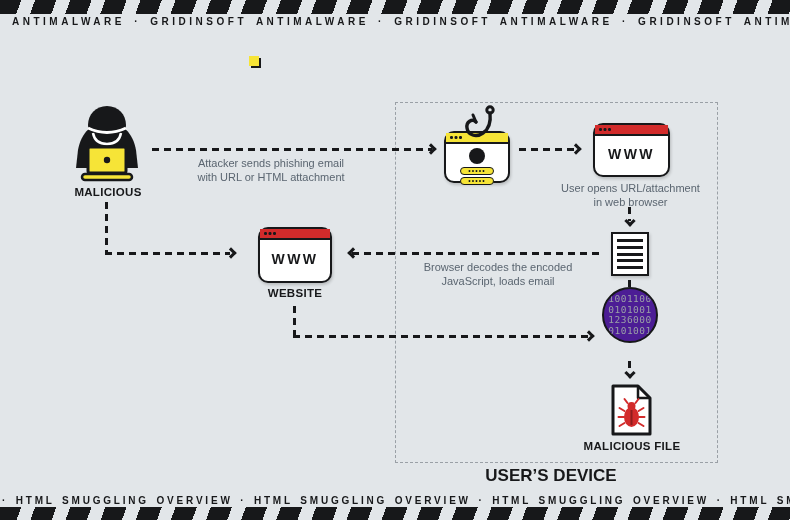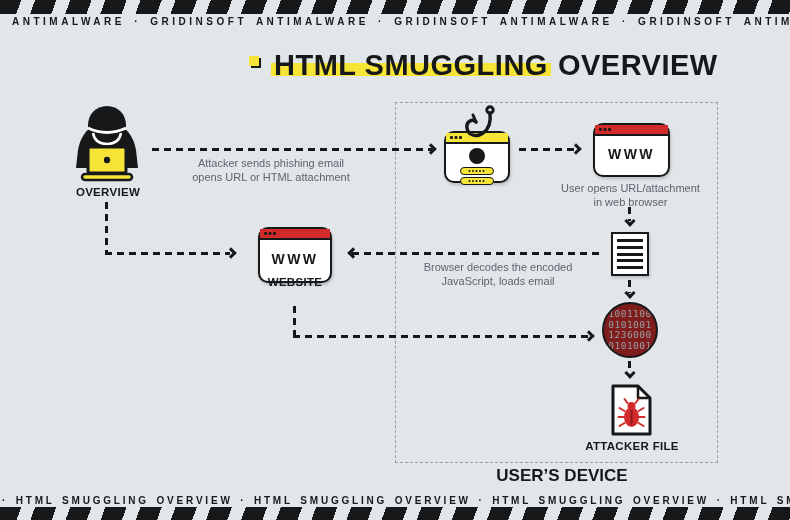--- a/index.html
+++ b/index.html
@@ -18,26 +18,26 @@
   #banner-bottom{top:495px;left:2px;width:788px;font-size:10px;letter-spacing:2.8px;word-spacing:2px}
 
   
   #title-bullet{position:absolute;left:249px;top:56px;width:10px;height:10px;background:#f6e437;box-shadow:2px 2px 0 #17181a}
   #title{position:absolute;left:271px;top:49px;font-size:29px;font-weight:bold;color:#17181a;letter-spacing:.5px;white-space:nowrap}
   #title .hl{background:linear-gradient(#f6e437,#f6e437) no-repeat 0 74%/100% 13px;padding:0 3px}
   #title .rest{margin-left:7px}
 
   
   #users-device-box{position:absolute;left:395px;top:102px;width:323px;height:361px;border:1.5px dashed #9aa0a6}
-  #users-device-label{position:absolute;left:401px;top:466px;width:322px;text-align:center;font-weight:bold;font-size:17px;color:#17181a}
+  #users-device-label{position:absolute;left:390px;top:466px;width:322px;text-align:center;font-weight:bold;font-size:17px;color:#17181a}
 
   
   .node-label{position:absolute;font-weight:bold;font-size:11.5px;color:#17181a;text-align:center;letter-spacing:.3px}
   #attacker-label{left:58px;top:186px;width:100px}
-  #website-label{left:250px;top:276px;width:90px}
+  #website-label{left:250px;top:287px;width:90px}
   #malicious-file-label{left:557px;top:440px;width:150px}
   .caption{position:absolute;font-size:11px;line-height:13.5px;color:#5a6570;text-align:center;white-space:pre-line}
   #caption-phishing{left:165px;top:157px;width:212px}
   #caption-open{left:528px;top:182px;width:205px}
   #caption-decode{left:398px;top:261px;width:200px}
   #caption-blob{left:407px;top:345px;width:182px}
 
   
   .dash-h{position:absolute;height:3px;background:repeating-linear-gradient(90deg,#17181a 0 7px,transparent 7px 12px)}
   .dash-v{position:absolute;width:3px;background:repeating-linear-gradient(180deg,#17181a 0 7px,transparent 7px 12px)}
@@ -77,55 +77,54 @@
   #hook-svg{position:absolute;left:456px;top:104px;width:48px;height:44px;z-index:3}
 
   
   #attacker-svg{position:absolute;left:74px;top:106px;width:66px;height:80px}
 
   
   #document-icon{position:absolute;left:611px;top:232px;width:38px;height:44px;border:2.5px solid #17181a;background:#fff;padding:5px 4px;display:flex;flex-direction:column;justify-content:space-between;box-shadow:1px 2px 3px rgba(23,24,26,.2)}
   .doc-line{height:3px;background:#17181a}
 
   
-  #binary-blob{position:absolute;left:602px;top:302px;width:56px;height:56px;border:2.5px solid #17181a;border-radius:50%;background:#7f1d1d;overflow:hidden;display:flex;flex-direction:column;align-items:center;justify-content:center}
+  #binary-blob{position:absolute;left:602px;top:287px;width:56px;height:56px;border:2.5px solid #17181a;border-radius:50%;background:#4c1d95;overflow:hidden;display:flex;flex-direction:column;align-items:center;justify-content:center}
   .bin-line{font-family:"DejaVu Sans Mono",monospace;font-size:9.5px;line-height:10.5px;letter-spacing:.5px;color:#9aa0a6;white-space:nowrap}
 
   
   #malicious-file-svg{position:absolute;left:609px;top:383px;width:45px;height:54px}
 </style>
 </head>
 <body>
 
 <div id="canvas">
 
   <div class="stripes" id="stripes-top"></div>
   <div class="banner" id="banner-top">ANTIMALWARE · GRIDINSOFT ANTIMALWARE · GRIDINSOFT ANTIMALWARE · GRIDINSOFT ANTIMALWARE · GRIDINSOFT ANTIMALWARE</div>
 
   <div id="title-bullet"></div>
-  <div id="title"><span class="hl">HTML SMUGGLING</span><span class="rest">OVERVIEW</span></div>
 
   <div id="users-device-box"></div>
   <div id="users-device-label">USER’S DEVICE</div>
 
   <svg id="attacker-svg" viewBox="0 0 66 80">
     <path d="M33 16 C18 16 7 27 4 44 L2 62 L64 62 L62 44 C59 27 48 16 33 16 Z" fill="#17181a"></path>
     <path d="M33 0 C22 0 14 8.5 14 19 C14 25 16 30 20 33 L46 33 C50 30 52 25 52 19 C52 8.5 44 0 33 0 Z" fill="#17181a"></path>
     <path d="M14 22 Q33 31 52 22" stroke="#ffffff" stroke-width="3" fill="none"></path>
     <path d="M19 27 Q21 38 33 38 Q45 38 47 27" stroke="#ffffff" stroke-width="2.5" fill="none"></path>
     <rect x="14" y="41" width="38" height="26" rx="2" fill="#f6e437" stroke="#17181a" stroke-width="3"></rect>
     <circle cx="33" cy="54" r="3.2" fill="#17181a"></circle>
     <rect x="8" y="68" width="50" height="6" rx="3" fill="#f6e437" stroke="#17181a" stroke-width="2.5"></rect>
   </svg>
-  <div class="node-label" id="attacker-label">OVERVIEW</div>
+  <div class="node-label" id="attacker-label">MALICIOUS</div>
 
   <div class="dash-h" id="arr-email"></div>
   <div class="chev r" id="arr-email-chev"></div>
   <div class="caption" id="caption-phishing">Attacker sends phishing email
-opens URL or HTML attachment</div>
+with URL or HTML attachment</div>
 
   <div class="dash-v" id="arr-l1v"></div>
   <div class="dash-h" id="arr-l1h"></div>
   <div class="chev r" id="arr-l1-chev"></div>
 
   <div class="win" id="phishing-window">
     <div class="win-head yellow">
         <span class="head-dots"></span>
       </div>
     <div>
@@ -205,18 +204,18 @@
     <path d="M4 3 H29 L41 15 V51 H4 Z" fill="#ffffff" stroke="#17181a" stroke-width="3" stroke-linejoin="round"></path>
     <path d="M29 3 V15 H41" fill="none" stroke="#17181a" stroke-width="2.5" stroke-linejoin="round"></path>
     <g>
       <path d="M18.5 20 L15.5 16 M26.5 20 L29.5 16" stroke="#d22b2b" stroke-width="2" stroke-linecap="round" fill="none"></path>
       <circle cx="22.5" cy="23" r="4" fill="#d22b2b"></circle>
       <ellipse cx="22.5" cy="34" rx="7.5" ry="10" fill="#d22b2b"></ellipse>
       <path d="M15.5 28 L10.5 25 M15 34 L9.5 34 M15.5 40 L10.5 43 M29.5 28 L34.5 25 M30 34 L35.5 34 M29.5 40 L34.5 43" stroke="#d22b2b" stroke-width="2" stroke-linecap="round" fill="none"></path>
       <line x1="22.5" y1="27" x2="22.5" y2="42" stroke="#8f1d1d" stroke-width="2"></line>
     </g>
   </svg>
-  <div class="node-label" id="malicious-file-label">ATTACKER FILE</div>
+  <div class="node-label" id="malicious-file-label">MALICIOUS FILE</div>
 
   <div class="banner" id="banner-bottom">· HTML SMUGGLING OVERVIEW · HTML SMUGGLING OVERVIEW · HTML SMUGGLING OVERVIEW · HTML SMUGGLING OVERVIEW</div>
   <div class="stripes" id="stripes-bottom"></div>
 
 </div>
 
 </body></html>

